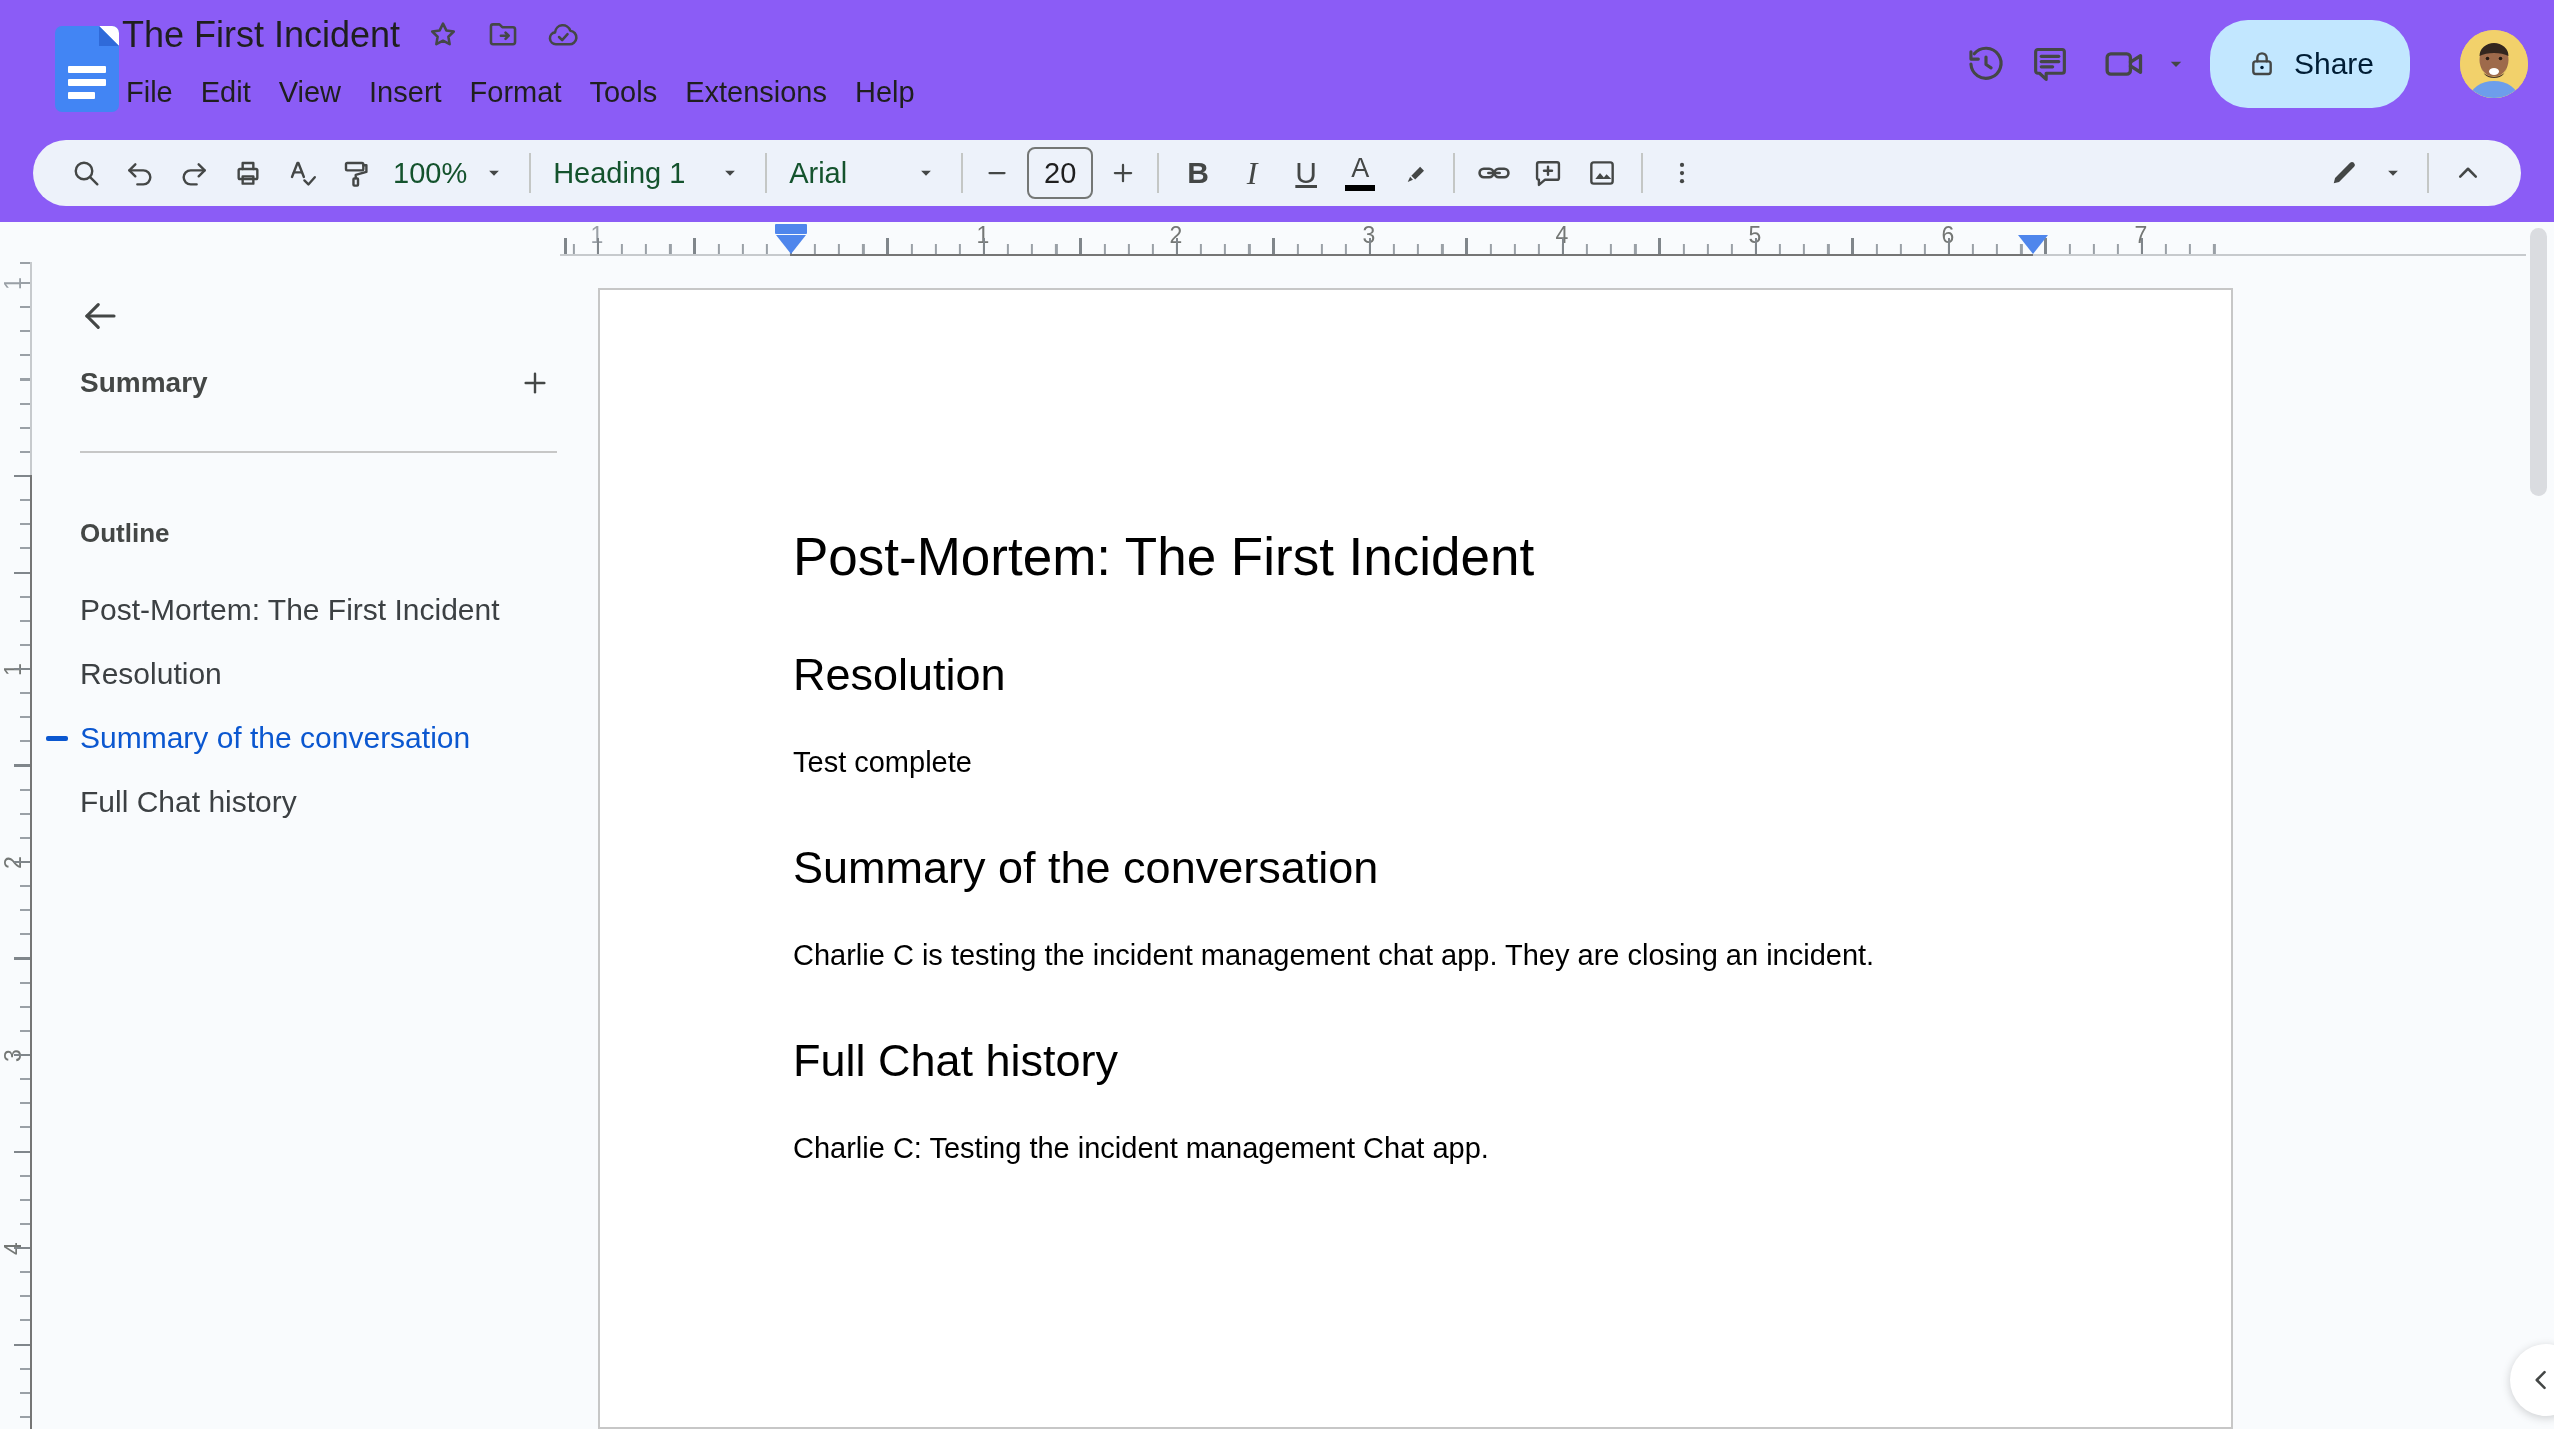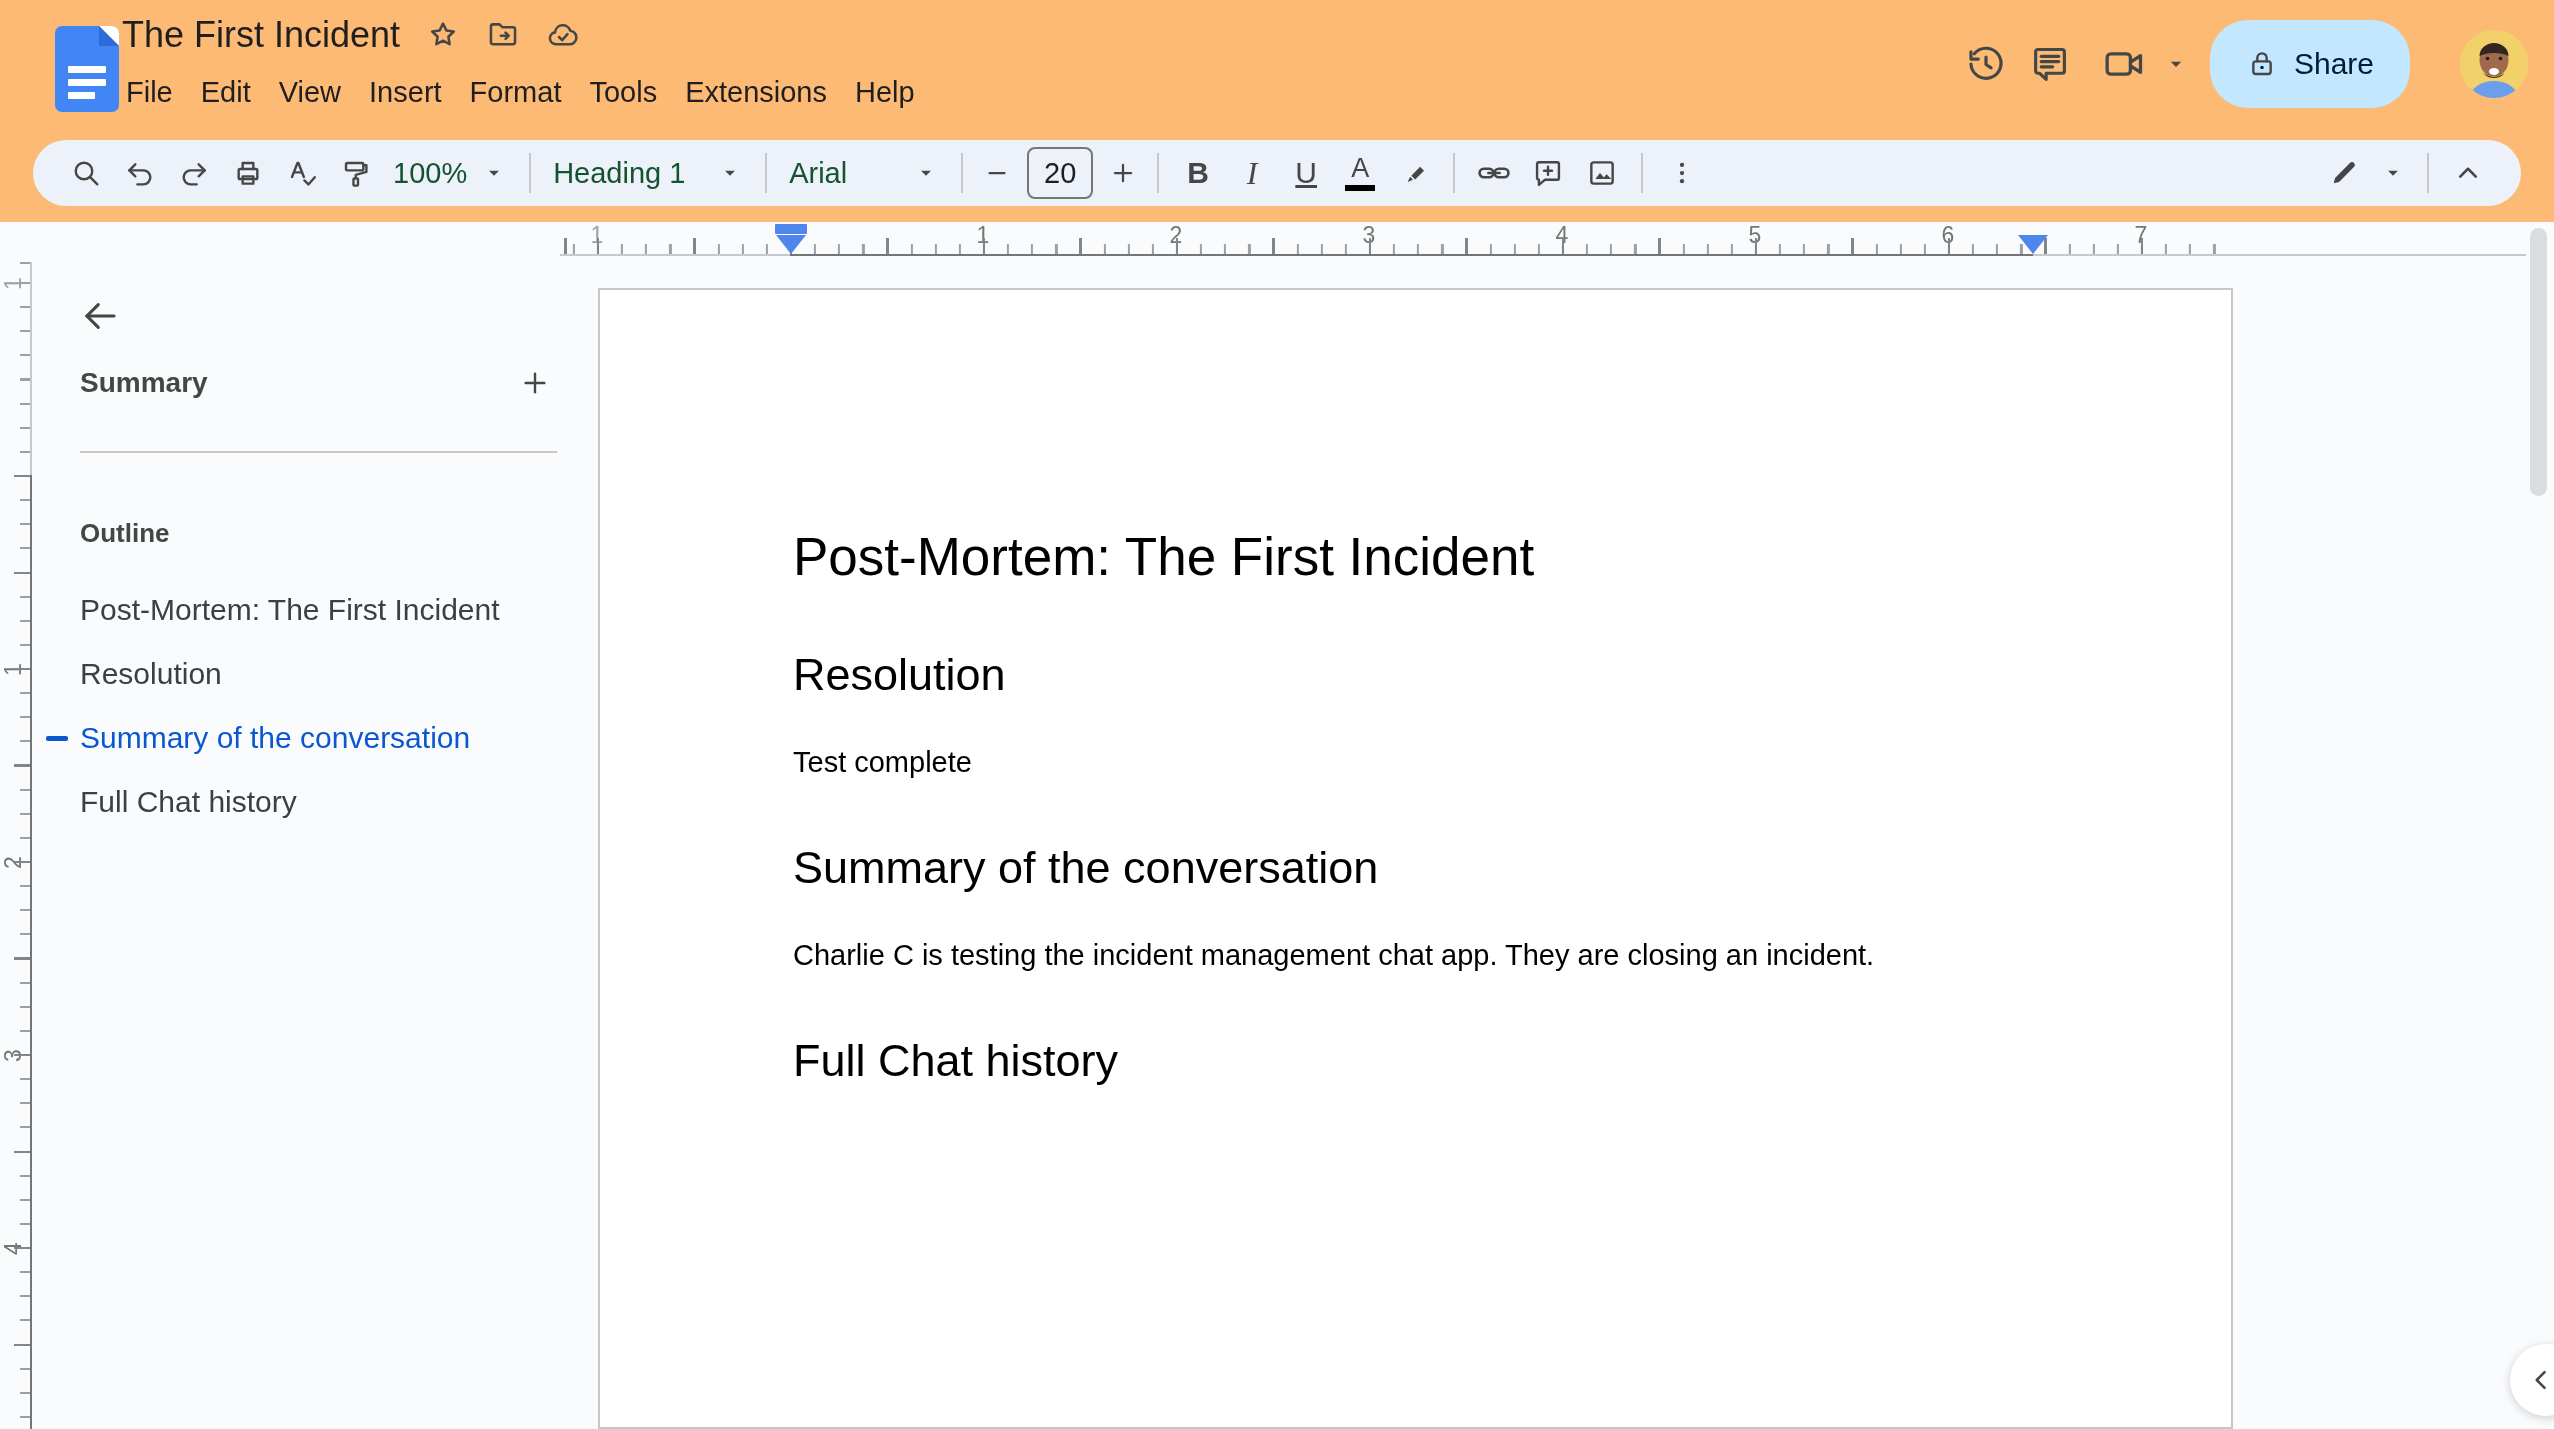--- a/index.html
+++ b/index.html
@@ -1,20 +1,20 @@
 <!DOCTYPE html>
 <html><head>
 <meta charset="utf-8">
 <style>
   html,body{margin:0;padding:0;}
   body{font-family:"Liberation Sans","DejaVu Sans",sans-serif;}
   .screen{position:relative;width:2554px;height:1429px;overflow:hidden;background:#f9fbfd;}
 
   
-  .topbar{position:absolute;left:0;top:0;width:2554px;height:222px;background:#fdba74;}
+  .topbar{position:absolute;left:0;top:0;width:2554px;height:222px;background:#8b5cf6;}
   .logo{position:absolute;left:55px;top:26px;width:64px;height:86px;background:#4285f4;border-radius:7px;}
   .logo .fold{position:absolute;right:0;top:0;width:0;height:0;border-left:20px solid #2f6ad9;border-top:20px solid #ffffff;border-top-right-radius:7px;}
   .logo .bar{position:absolute;left:13px;height:7px;background:#ffffff;border-radius:1px;}
   .logo .b1{top:40px;width:38px;}
   .logo .b2{top:53px;width:38px;}
   .logo .b3{top:66px;width:27px;}
 
   .title-row{position:absolute;left:122px;top:14px;display:flex;align-items:center;gap:26px;}
   .doc-title{font-size:36px;color:#1f1f1f;white-space:nowrap;}
   .title-ic{width:34px;height:34px;display:flex;align-items:center;justify-content:center;}
@@ -411,20 +411,21 @@
 
   <div class="page">
     <div class="doc-content">
 
     <div class="doc-block h1">Post-Mortem: The First Incident</div>
         <div class="doc-block h2">Resolution</div>
         <div class="doc-block p">Test complete</div>
         <div class="doc-block h2">Summary of the conversation</div>
         <div class="doc-block p">Charlie C is testing the incident management chat app. They are closing an incident.</div>
         <div class="doc-block h2">Full Chat history</div>
+        <div class="doc-block p">Charlie C: Testing the incident management Chat app.</div>
       </div>
   </div>
 
   <div class="scroll-thumb"></div>
   <button class="panel-toggle">
     <svg class="ic" width="34" height="34" viewBox="0 0 24 24" stroke-width="2.6">
         <path d="M14.5 6.5 L9 12 l5.5 5.5"></path>
       </svg>
   </button>
 

